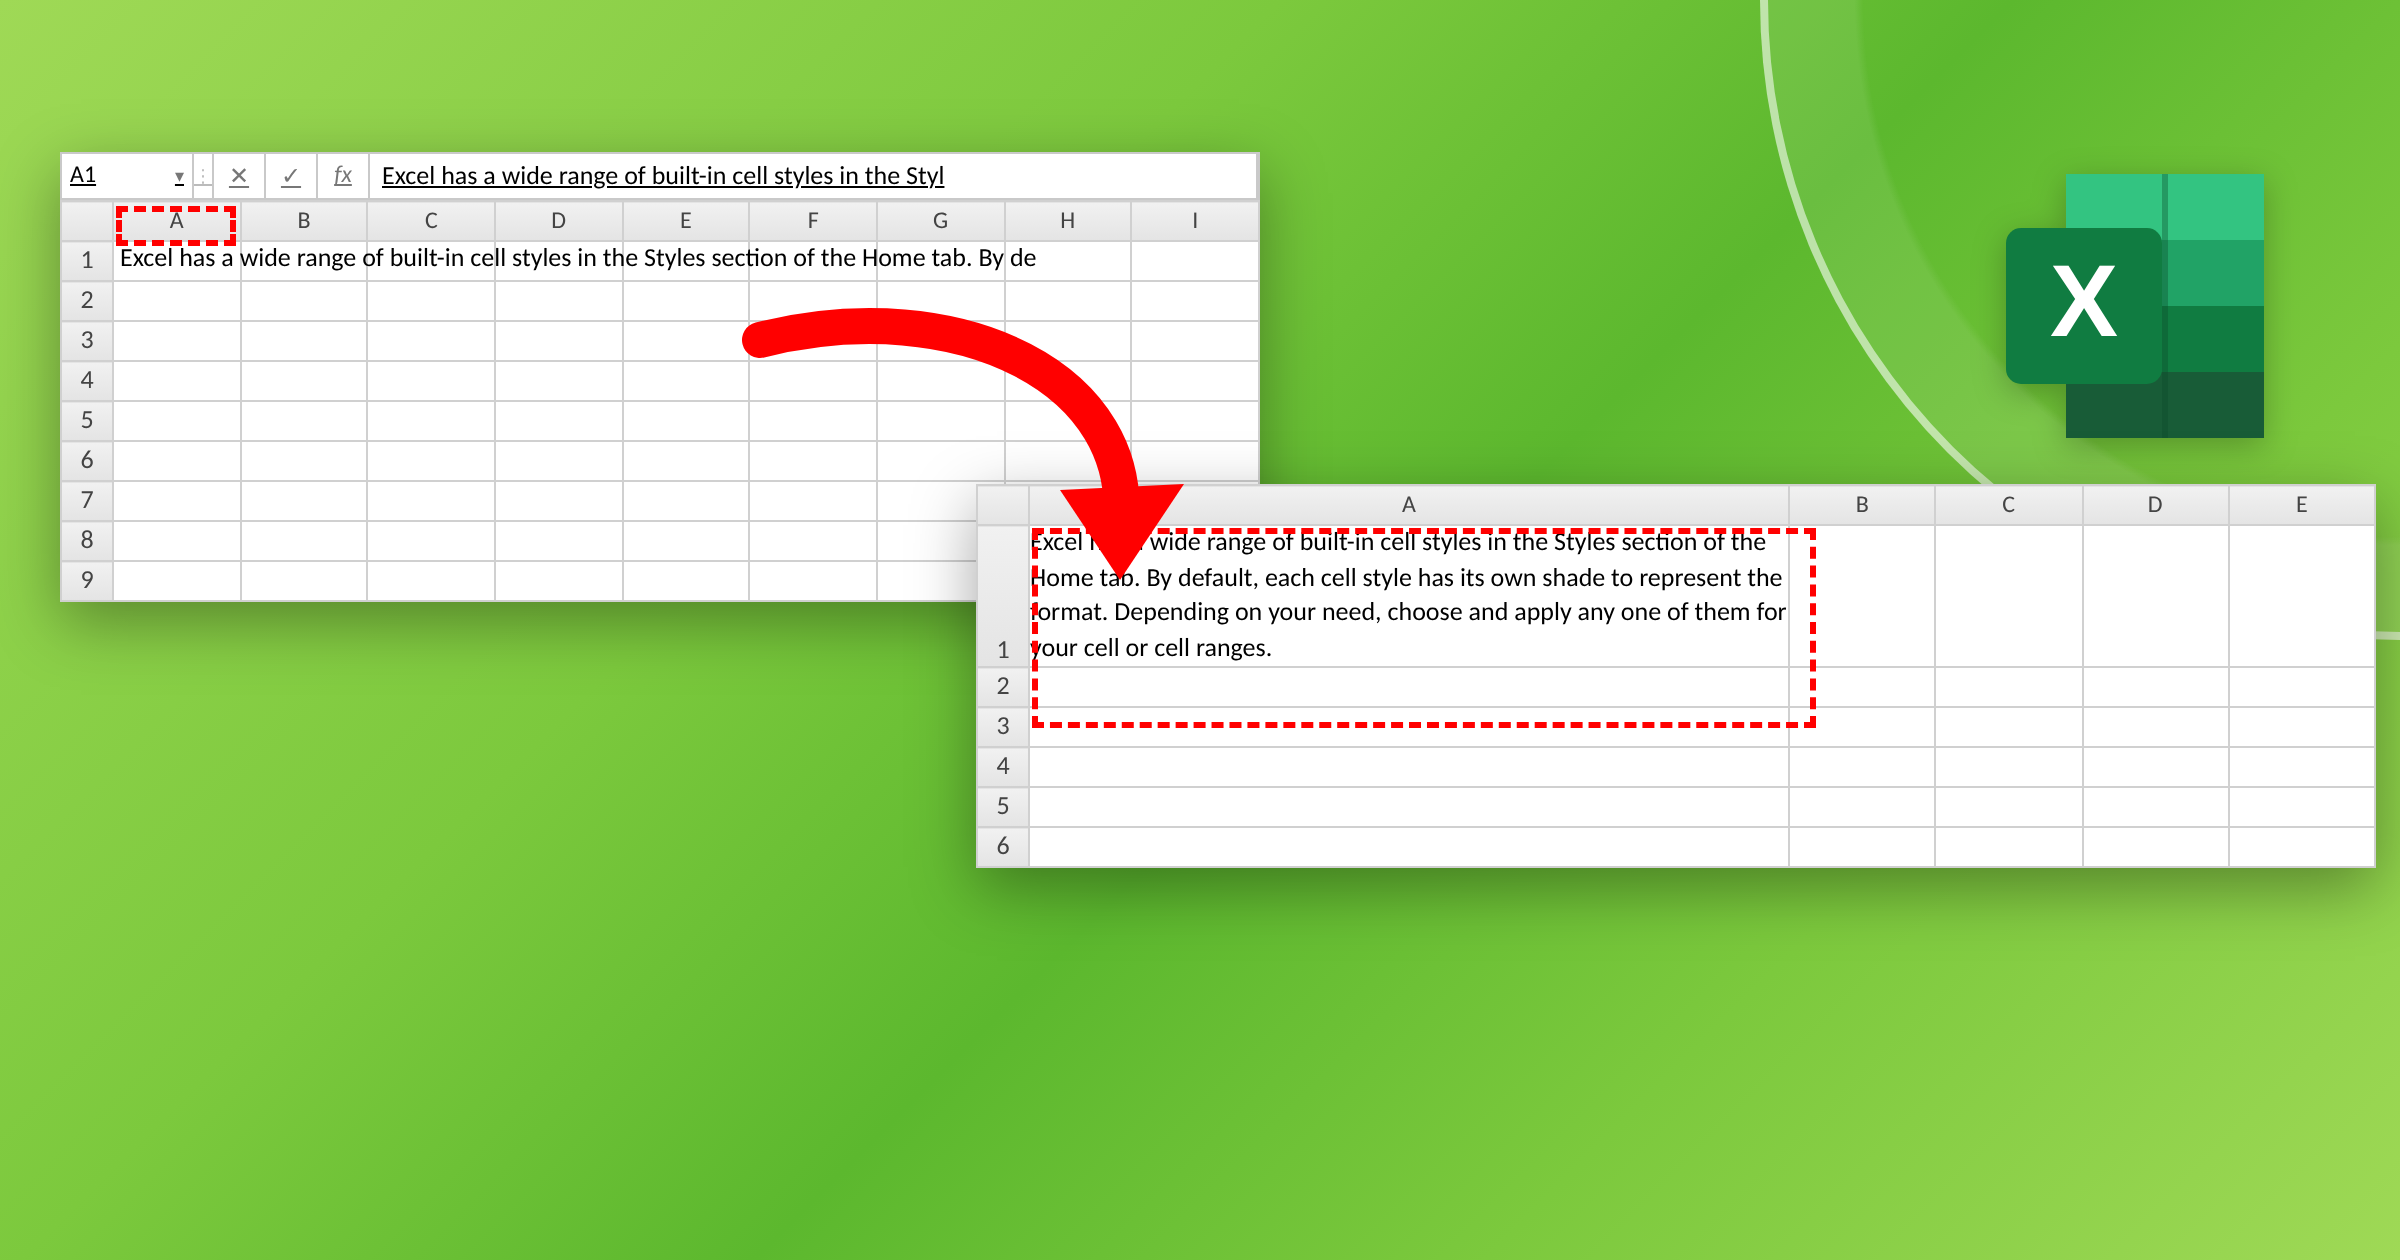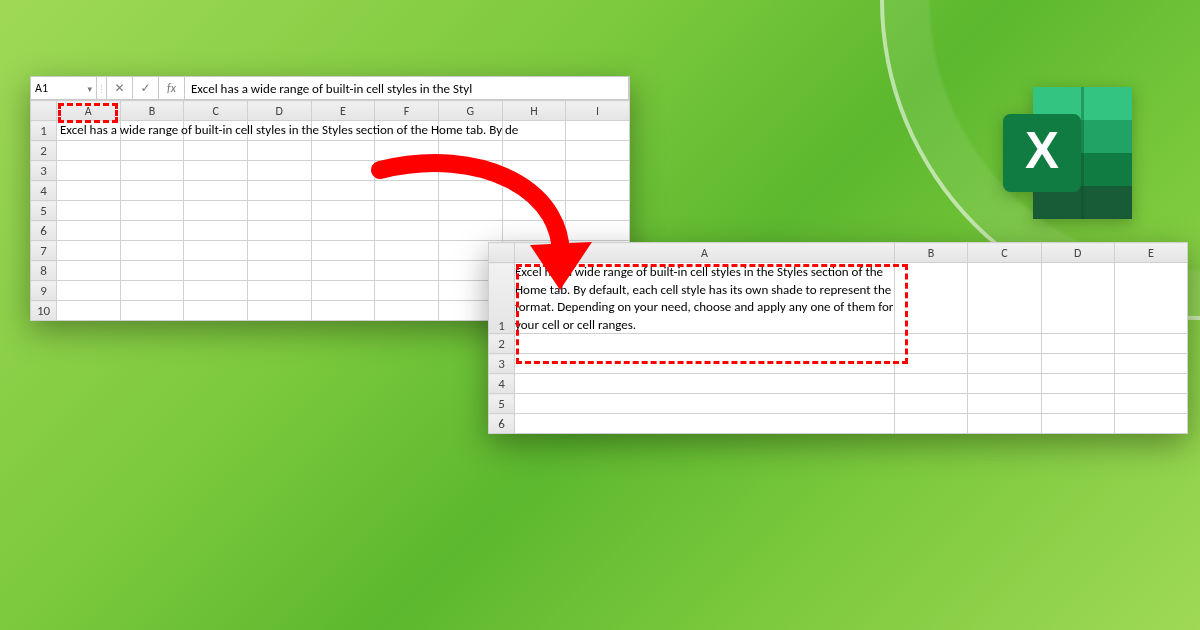--- a/index.html
+++ b/index.html
@@ -27,21 +27,21 @@
     position: absolute;
     background: #fff;
     box-shadow: 0 10px 30px rgba(0,0,0,.35);
     font-size: 14px;
     color: #000;
   }
   .sheet1 { top:76px; left:30px; width:600px; }
   .sheet2 { top:242px; left:488px; width:700px; }
   
   .fbar { display:flex; align-items:stretch; height:24px; border:1px solid #c9c9c9; }
-  .fbar > div { border-right:1px solid #c9c9c9; display:flex; align-items:center; justify-content:center; background:#fff; }
+  .fbar > div { border-right:1px solid #c9c9c9; display:flex; align-items:center; justify-content:center; background:#fff;text-decoration:underline; }
   .namebox { width:66px; font-size:12px; padding:0 4px; justify-content:flex-start!important; }
   .namebox .dd { margin-left:auto; color:#777; font-size:9px; }
   .ficon { width:26px; color:#777; font-size:12px; }
   .ficon.sep { width:10px; font-size:9px; color:#bbb; }
   .ftxt { flex:1; justify-content:flex-start!important; padding:0 6px; font-size:13px; overflow:hidden; white-space:nowrap; }
   
   .grid { border-collapse:collapse; width:100%; table-layout:fixed; }
   .grid th, .grid td { border:1px solid #d0d0d0; height:20px; font-size:13px; font-weight:normal; padding:0; }
   .grid thead th { background:linear-gradient(#f1f1f1,#e4e4e4); color:#444; font-size:12px; position:relative; }
   .rowhdr { background:linear-gradient(#f1f1f1,#e4e4e4); width:26px; text-align:center; color:#444; font-size:12px; }
@@ -219,32 +219,20 @@
           <td class="cell"></td>
           <td class="cell"></td>
           <td class="cell"></td>
           <td class="cell"></td>
           <td class="cell"></td>
           <td class="cell"></td>
           <td class="cell"></td>
           <td class="cell"></td>
           <td class="cell"></td>
         </tr>
-        <tr>
-          <td class="rowhdr">10</td>
-          <td class="cell"></td>
-          <td class="cell"></td>
-          <td class="cell"></td>
-          <td class="cell"></td>
-          <td class="cell"></td>
-          <td class="cell"></td>
-          <td class="cell"></td>
-          <td class="cell"></td>
-          <td class="cell"></td>
-        </tr>
       </tbody>
   </table>
   <div class="dashbox" style="top:27px; left:28px; width:60px; height:20px;"></div>
 </div>
 
 <div class="sheet sheet2">
   <table class="grid">
     <colgroup>
       <col style="width:26px">
         <col id="s2colA" style="width: 380px;">

